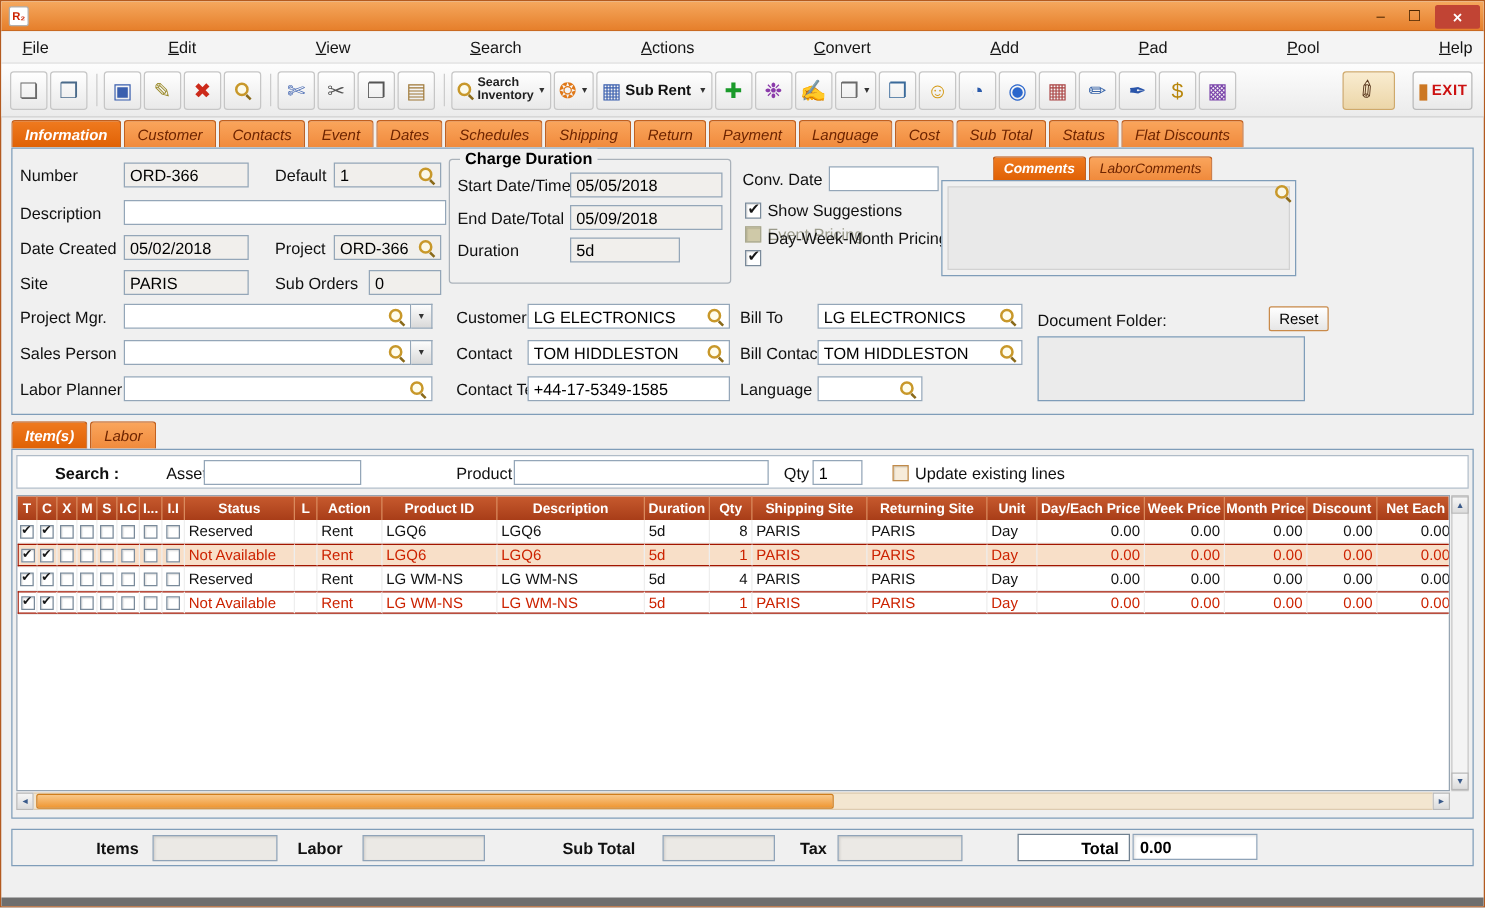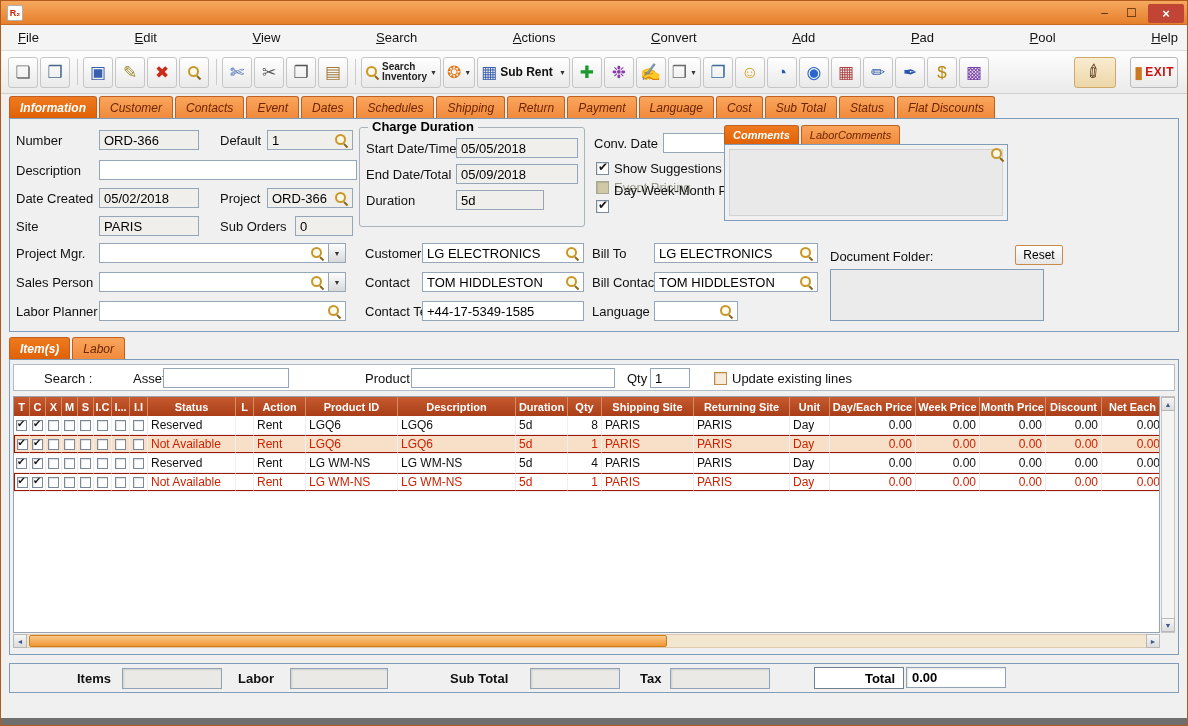--- a/index.html
+++ b/index.html
@@ -41,39 +41,39 @@
   
   .tabbar { position:absolute; top:93px; left:8px; height:24px; display:flex; align-items:flex-end; gap:2px; }
   .tab { height:22px; padding:0 10px; display:flex; align-items:center; border:1px solid #c06020; border-bottom:none; border-radius:3px 3px 0 0; background:linear-gradient(#faa55c,#f08a3c); color:#6e2400; font-size:12px; white-space:nowrap;font-style:italic; }
   .tab.selected { background:linear-gradient(#ef7a1f,#e06105); color:#fff; font-weight:bold; }
   .tab.small { height:19px; padding:0 8px; font-size:11px; }
 
   
   .info-panel { position:absolute; left:8px; right:8px; top:117px; height:214px; border:1px solid #7f9db9; background:#f0f0f0; }
   .lbl { position:absolute; font-size:13px; color:#101010; white-space:nowrap; }
   .lbl.gray { color:#9a9a8a; }
-  .lbl.b { font-weight:normal; }
+  .lbl.b { font-weight:bold; }
   .field { position:absolute; height:20px; border:1px solid #94a6b8; background:#fff; font-size:13px; padding:1px 4px; white-space:nowrap; overflow:hidden; display:flex; align-items:center; }
   .field.ro { background:#f1efec; }
   .field .fv { flex:1; overflow:hidden; white-space:nowrap; }
   .field .mag { margin-left:2px; }
   .combo-arrow { position:absolute; width:17px; height:20px; border:1px solid #94a6b8; border-left:none; background:linear-gradient(#fdfdfd,#d9d9d9); font-size:7px; display:flex; align-items:center; justify-content:center; color:#333; }
 
   .groupbox { position:absolute; border:1px solid #aab2ba; border-radius:3px; }
   .groupbox-title { position:absolute; top:-9px; left:8px; background:#f0f0f0; padding:0 4px; font-weight:bold; font-size:13px; white-space:nowrap; }
 
   .cb { width:13px; height:13px; background:#fff; border:1px solid #7a8a9a; display:inline-block; position:relative; box-shadow:inset 1px 1px 1px rgba(0,0,0,.12); }
   .cb.checked::after { content:"✔"; position:absolute; left:1px; top:-3px; font-size:12px; color:#151515; }
   .cb.disabled { background:#cfc9a8; border-color:#a8a890; }
   .cb.warm { border-color:#c08a4a; background:#f7ecda; }
   .cb.abs { position:absolute; }
   .cb.sm { width:11px; height:11px; }
   .cb.sm.checked::after { font-size:10px; top:-3px; left:0; }
 
-  .comments-wrap { position:absolute; left:714px; top:6px; width:284px; height:96px; }
+  .comments-wrap { position:absolute; left:743px; top:6px; width:284px; height:96px;padding-left:41px; }
   .sub-tabbar { display:flex; gap:2px; align-items:flex-end; height:19px; }
   .comments-body { position:absolute; top:19px; left:0; right:0; bottom:0; border:1px solid #7f9db9; background:#f1f1f1; }
   .comments-inner { position:absolute; left:4px; right:4px; top:4px; bottom:4px; background:#e9e9e9; border:1px solid #d2d2d2; }
   .comments-mag { position:absolute; top:2px; right:3px; z-index:2; }
 
   .reset-btn { position:absolute; width:48px; height:20px; border:1px solid #c98a4a; background:linear-gradient(#ffffff,#e6e6e6); font-size:12px; display:flex; align-items:center; justify-content:center; border-radius:2px; }
   .doc-folder-box { position:absolute; left:820px; top:150px; width:214px; height:52px; background:#ebebeb; border:1px solid #7f9db9; }
 
   
   .items-tabbar { position:absolute; top:336px; left:8px; height:22px; display:flex; gap:2px; align-items:flex-end; }

